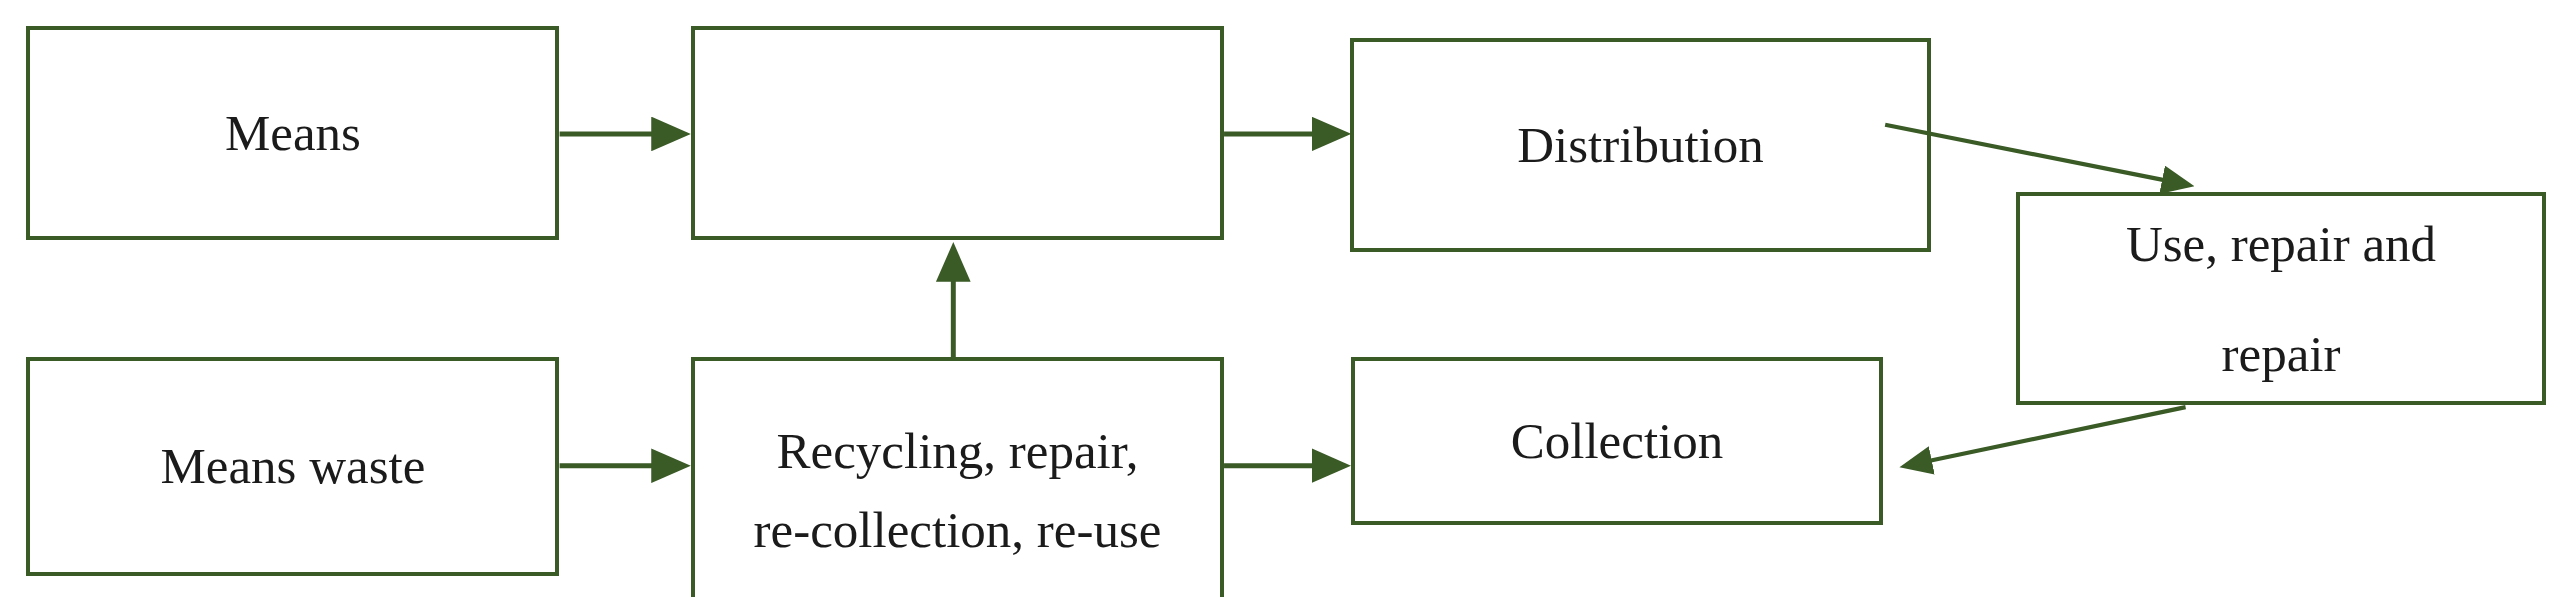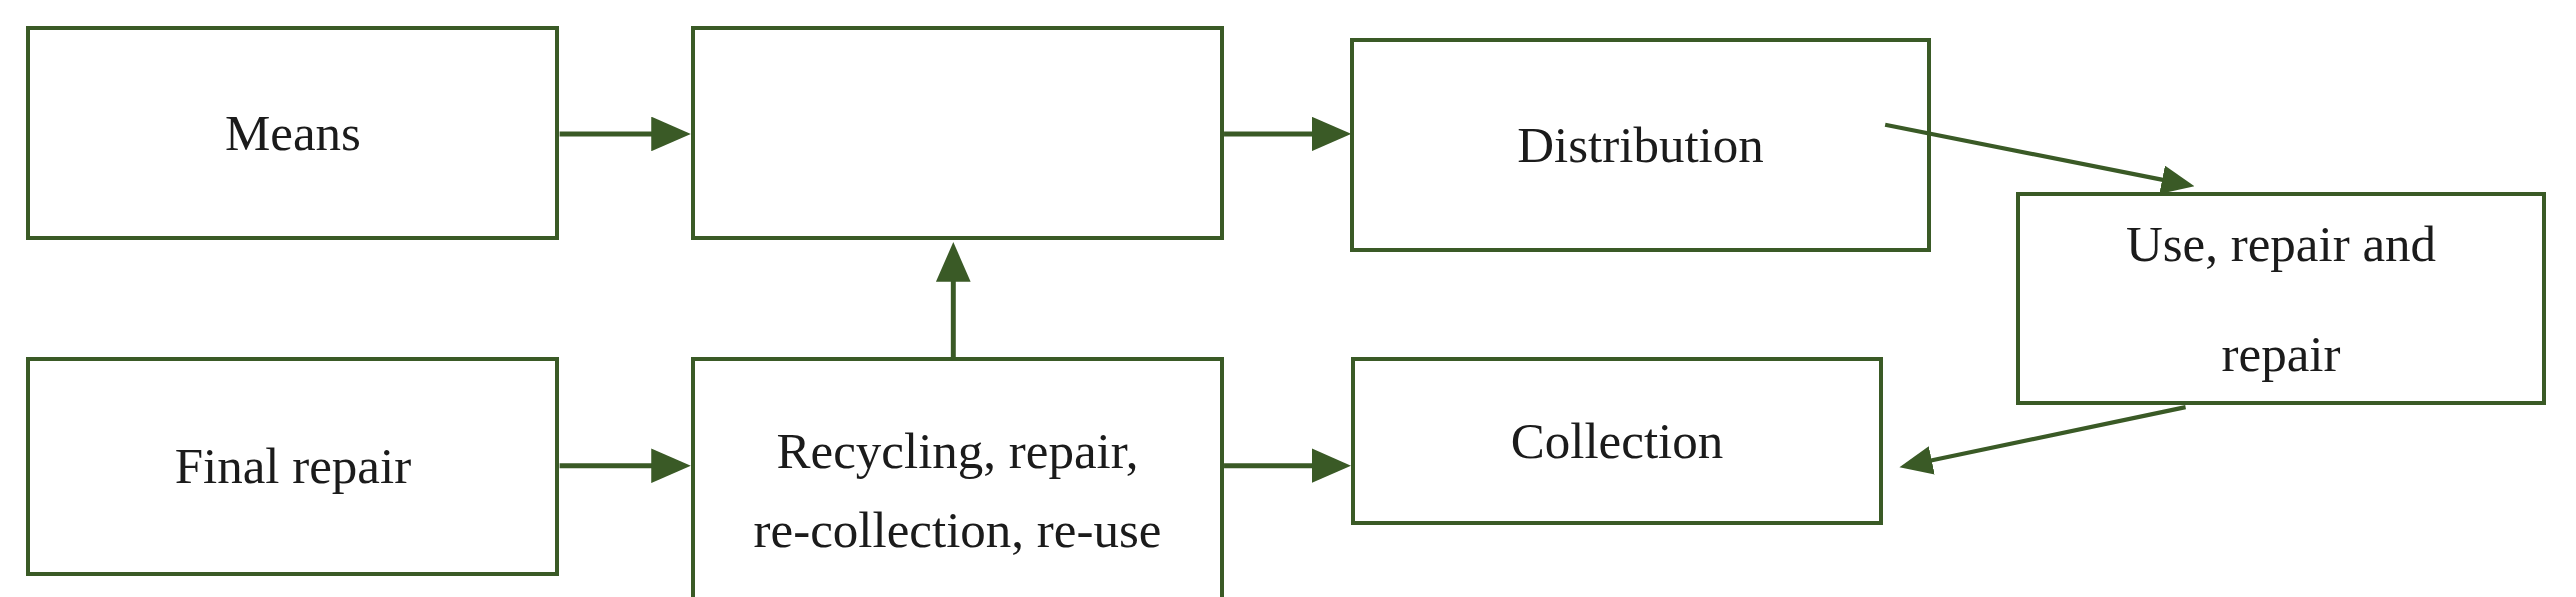--- a/index.html
+++ b/index.html
@@ -66,21 +66,21 @@
   <div class="node node-distribution">
     <span>Distribution</span>
   </div>
 
   <div class="node node-use">
     <span>Use, repair and</span>
     <span>repair</span>
   </div>
 
   <div class="node node-final-waste">
-    <span>Final repair</span>
+    <span>Means waste</span>
   </div>
 
   <div class="node node-recycling">
     <span>Recycling, repair,</span>
     <span>re-collection, re-use</span>
   </div>
 
   <div class="node node-collection">
     <span>Collection</span>
   </div>

